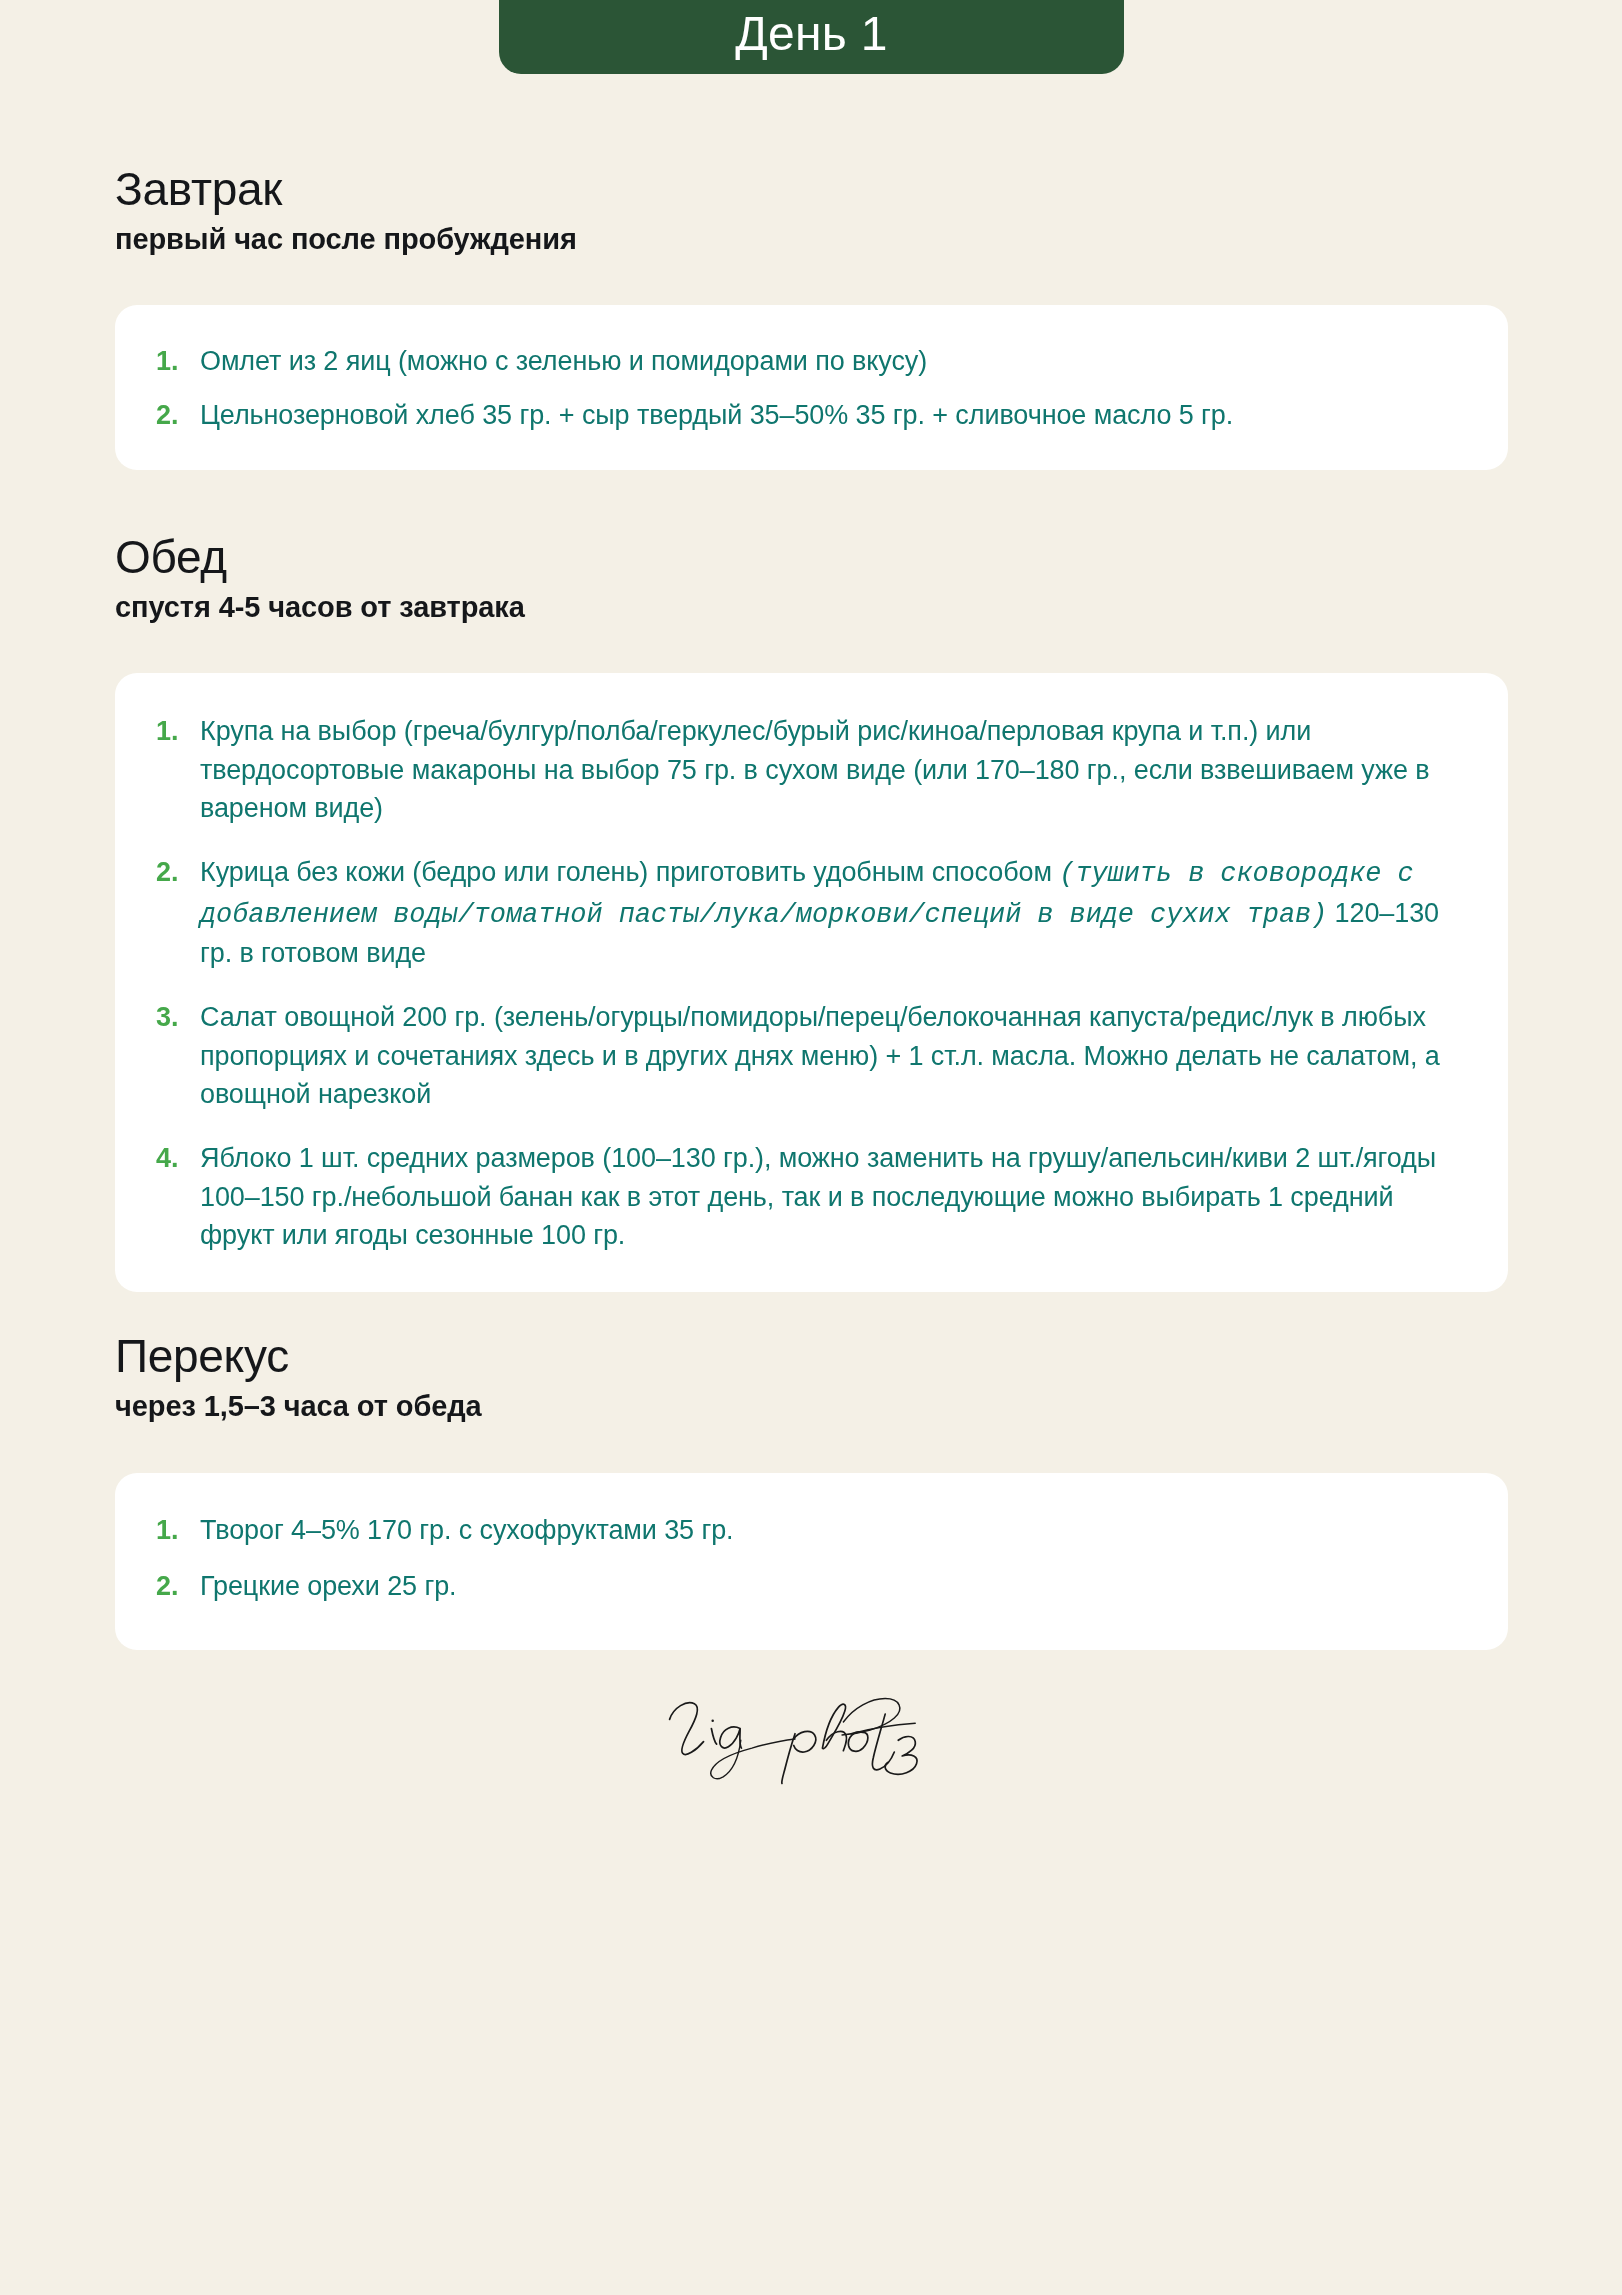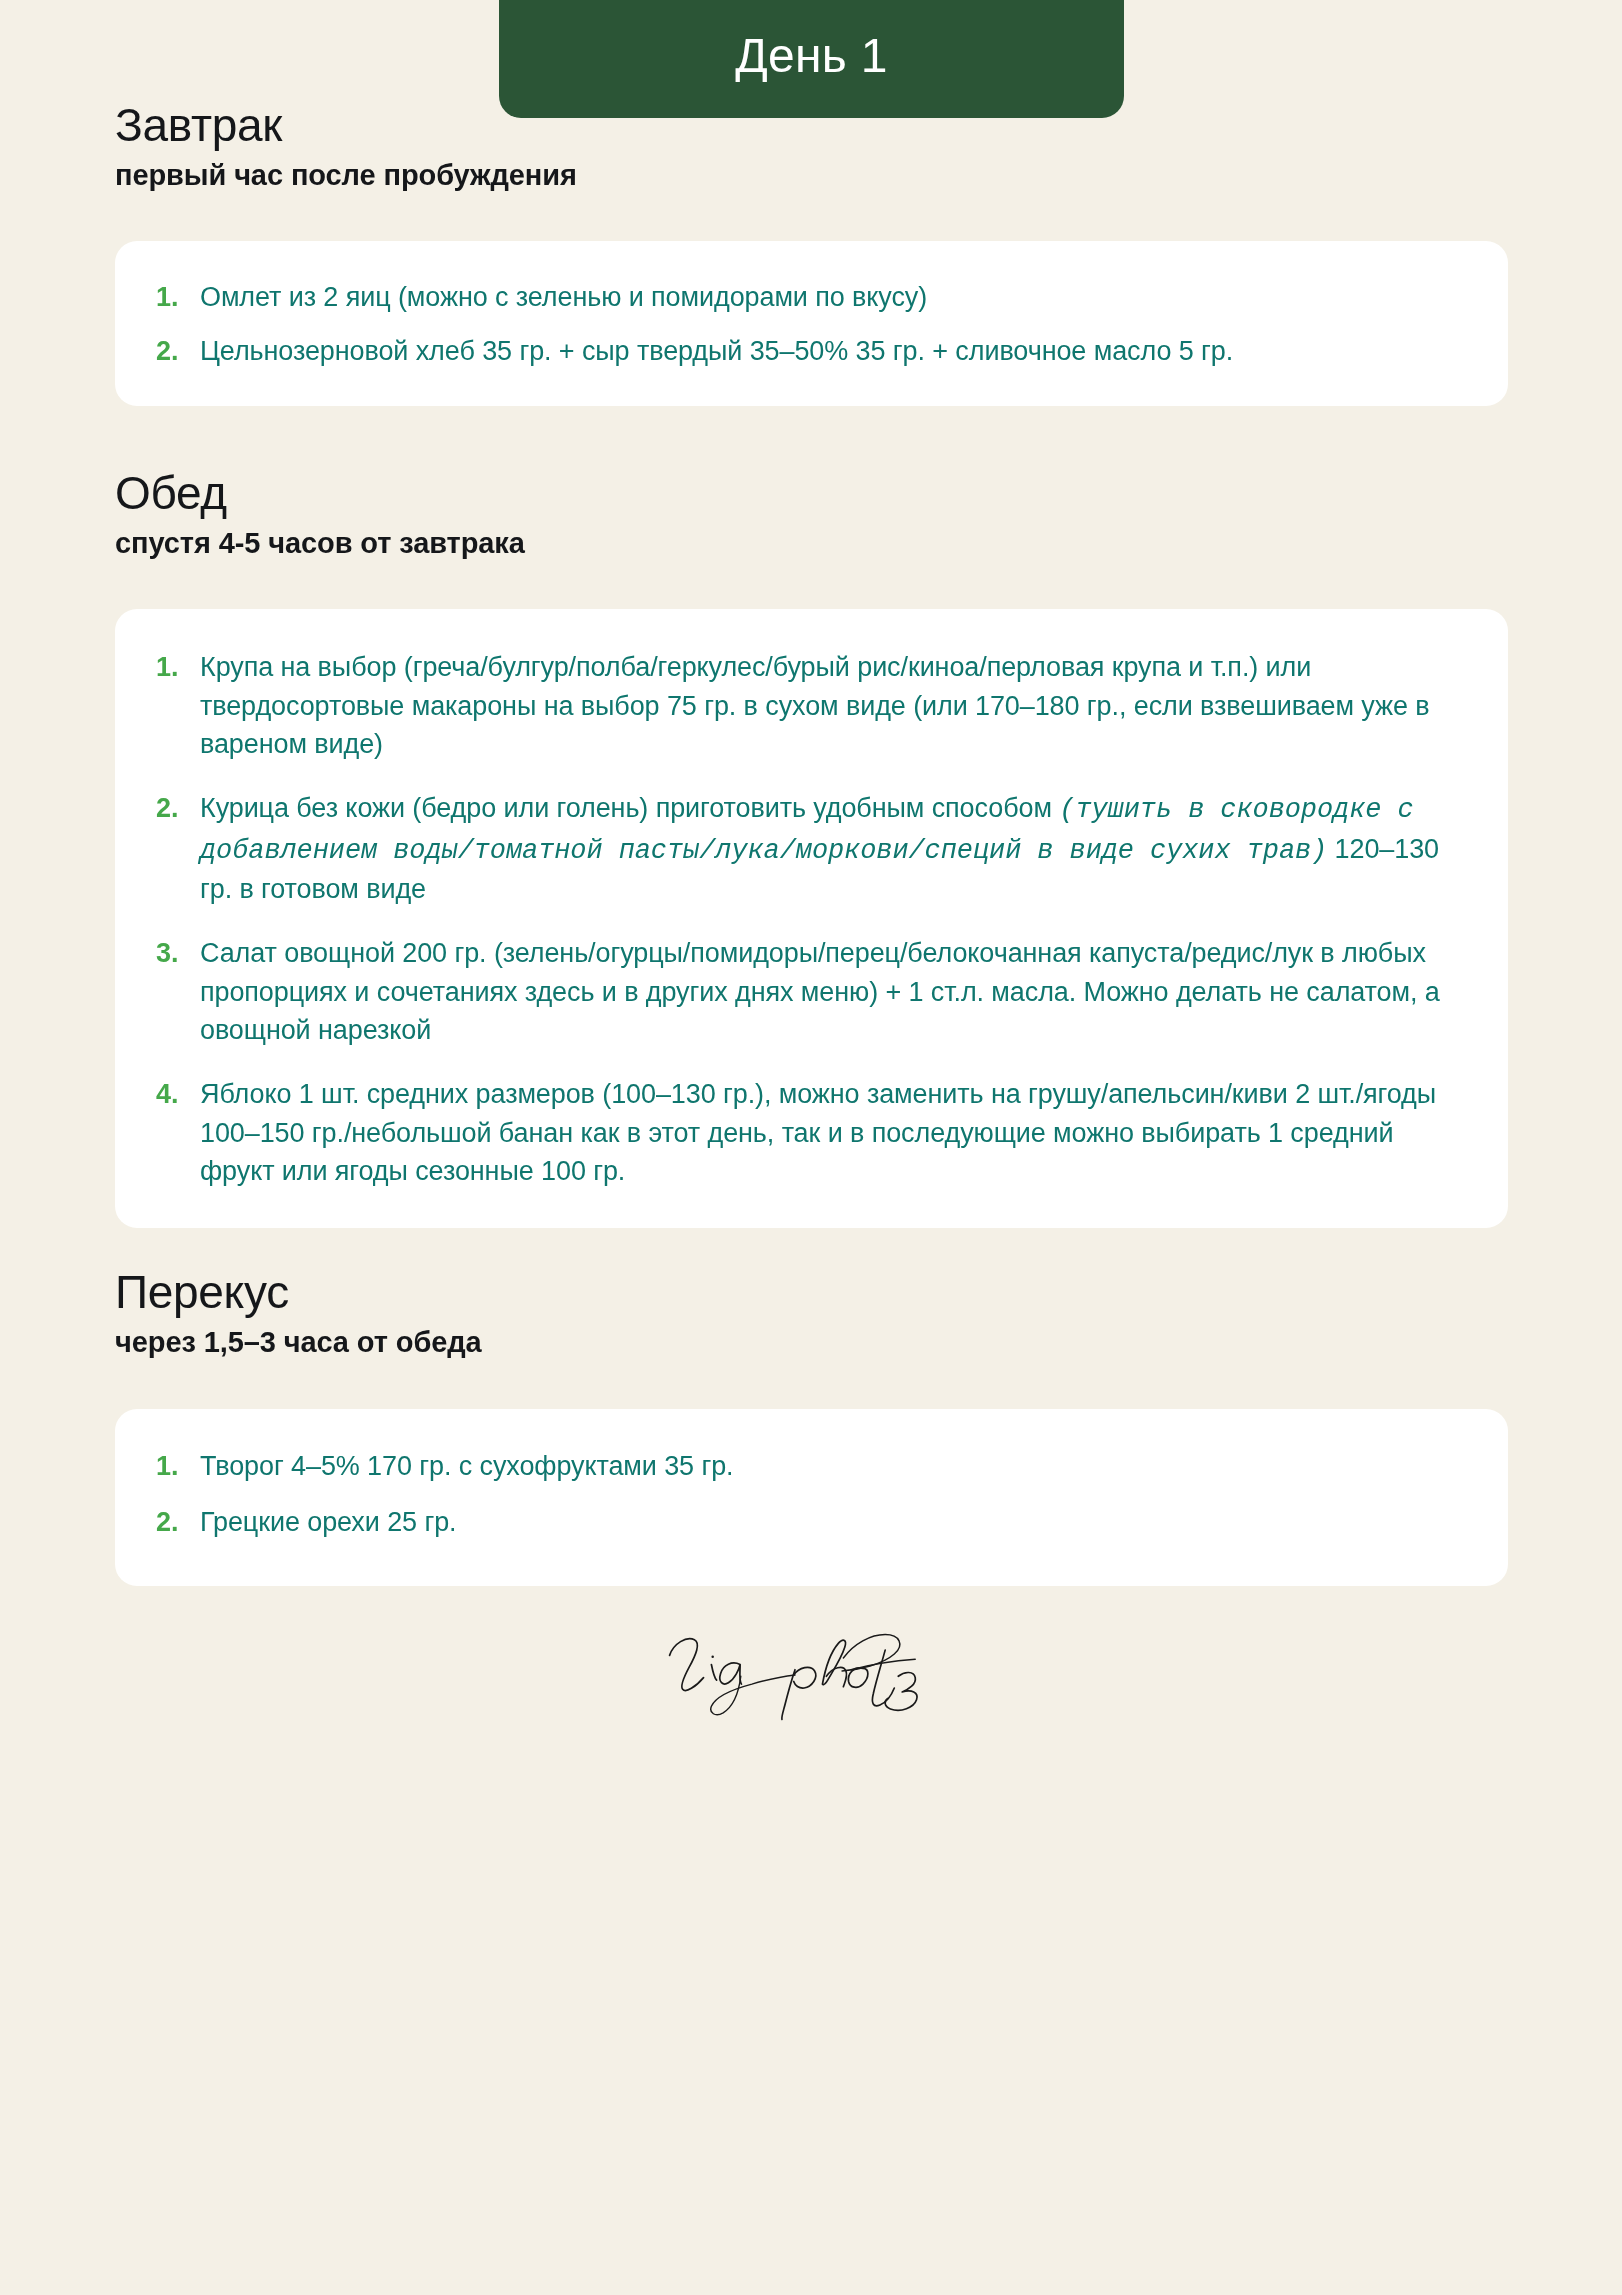--- a/index.html
+++ b/index.html
@@ -19,21 +19,21 @@
   
   .day-badge-row {
     width: 100%;
     height: 101px;
     display: flex;
     justify-content: center;
     align-items: flex-start;
   }
   .day-badge {
     width: 625px;
-    height: 118px;
+    height: 74px;
     background: #2B5536;
     border-radius: 0 0 22px 22px;
     display: flex;
     align-items: center;
     justify-content: center;
     box-sizing: border-box;
     padding-bottom: 6.5px;
   }
   .day-badge-label {
     color: #FFFFFF;
@@ -104,21 +104,21 @@
   }
   .item-text .it {
     font-style: italic;
     font-family: Liberation Mono, monospace;
   }
 
   
   #card-breakfast { margin-top: 48px; padding: 37px 48px 35px 41px; }
   #card-breakfast .card-item + .card-item { margin-top: 15.7px; }
 
-  #block-breakfast { }
+  #block-breakfast { margin-top: 64px; }
   #block-lunch { margin-top: 63px; }
   #card-lunch { margin-top: 48px; padding: 39px 48px 38px 41px; }
   #card-lunch .card-item + .card-item { margin-top: 26px; }
 
   #block-snack { margin-top: 40px; }
   #card-snack { margin-top: 48px; padding: 38px 48px 44px 41px; }
   #card-snack .card-item + .card-item { margin-top: 18.3px; }
 
   
   .signature-row {

